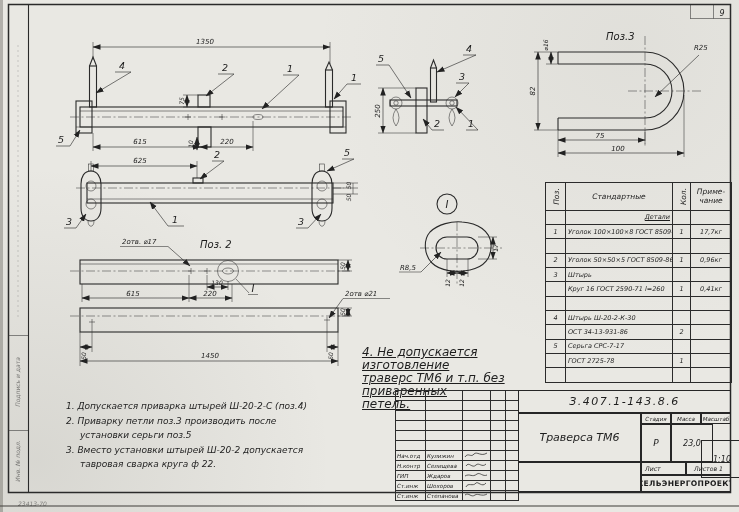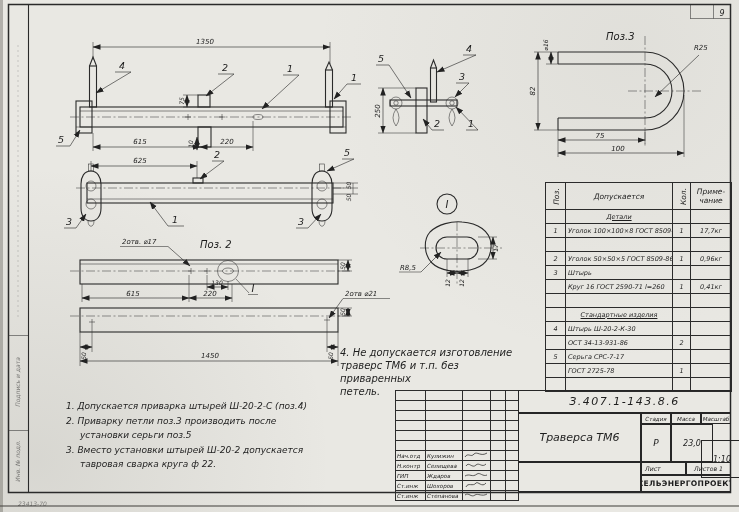--- a/index.html
+++ b/index.html
@@ -21,30 +21,30 @@
   .dim{stroke:#222;stroke-width:.6;fill:none;marker-start:url(#mB);marker-end:url(#mA)}
   .led{stroke:#222;stroke-width:.6;fill:none;marker-end:url(#mA)}
 
   
   .ptable{position:absolute;left:545px;top:182px;width:186px;height:201px;border-collapse:collapse;table-layout:fixed;}
   .ptable td{border:1px solid #2b2b2b;padding:0 2px;overflow:hidden;white-space:nowrap;
              font-style:italic;font-size:6.5px;height:13px;vertical-align:middle;}
   .ptable .hd{font-size:7.5px;text-align:center;height:26px;}
   .ptable .c{text-align:center}
   .rot{display:inline-block;transform:rotate(-90deg);}
-  .sec{text-align:center;text-decoration:underline;font-size:7px;}
+  .sec{text-align:right;text-decoration:underline;font-size:7px;}
 
   
   .tb{position:absolute;border:1px solid #262626;box-sizing:border-box;font-style:italic;
       display:flex;align-items:center;justify-content:center;overflow:hidden;white-space:nowrap;}
   .sigtable{position:absolute;left:395px;top:390px;width:123px;height:102px;border-collapse:collapse;table-layout:fixed;}
   .sigtable td{border:.8px solid #2d2d2d;padding:0 1px;font-style:italic;font-size:5.6px;
                overflow:hidden;white-space:nowrap;height:9px;vertical-align:middle;}
 
-  .note4{position:absolute;left:340px;top:346px;width:178px;font-style:italic;font-size:10px;line-height:13px;}
+  .note4{position:absolute;left:362px;top:346px;width:178px;font-style:italic;font-size:12px;line-height:13px;text-decoration:underline;}
   .notes{position:absolute;left:66px;top:399px;width:330px;font-style:italic;font-size:9px;line-height:14.5px;}
   .notes .ind{margin-left:14px;}
   .footcode{position:absolute;left:18px;top:500px;font-size:6px;font-style:italic;opacity:.5;}
 </style>
 </head>
 <body>
 
 <div id="sheet">
   <div class="edgeL"></div>
   <div class="edgeB"></div>
@@ -303,21 +303,21 @@
   <table class="ptable">
     <colgroup>
         <col style="width:20px">
         <col style="width:107px">
         <col style="width:18px">
         <col style="width:41px">
       </colgroup>
     <tbody>
         <tr>
       <td class="hd"><span class="rot">Поз.</span></td>
-      <td class="hd">Допускается</td>
+      <td class="hd">Стандартные</td>
       <td class="hd"><span class="rot">Кол.</span></td>
       <td class="hd">
         <div>Приме-</div>
         <div>чание</div>
       </td>
     </tr>
     <tr>
           <td class="c"></td>
           <td class="sec">Детали</td>
           <td></td>
@@ -349,26 +349,20 @@
         </tr>
     <tr>
           <td class="c"></td>
           <td>Круг 16 ГОСТ 2590-71 l=260</td>
           <td class="c">1</td>
           <td class="c">0,41кг</td>
         </tr>
     <tr>
           <td></td>
           <td></td>
-          <td></td>
-          <td></td>
-        </tr>
-    <tr>
-          <td class="c"></td>
-          <td class="sec">Стандартные изделия</td>
           <td></td>
           <td></td>
         </tr>
     <tr>
           <td class="c">4</td>
           <td>Штырь Ш-20-2-К-30</td>
           <td class="c"></td>
           <td class="c"></td>
         </tr>
     <tr>

